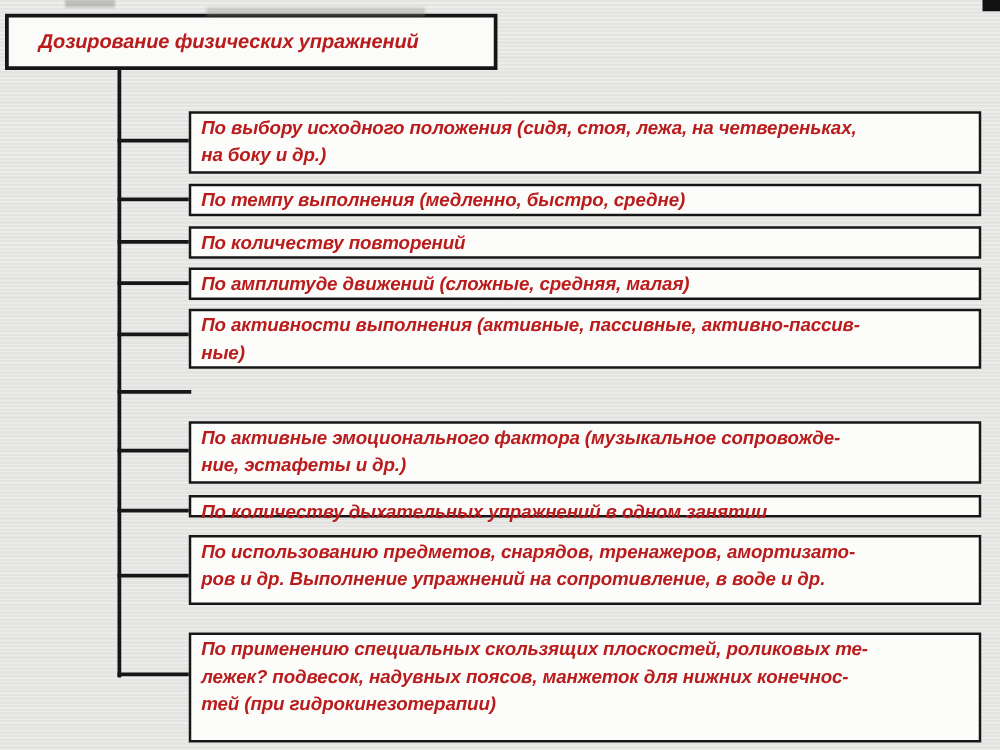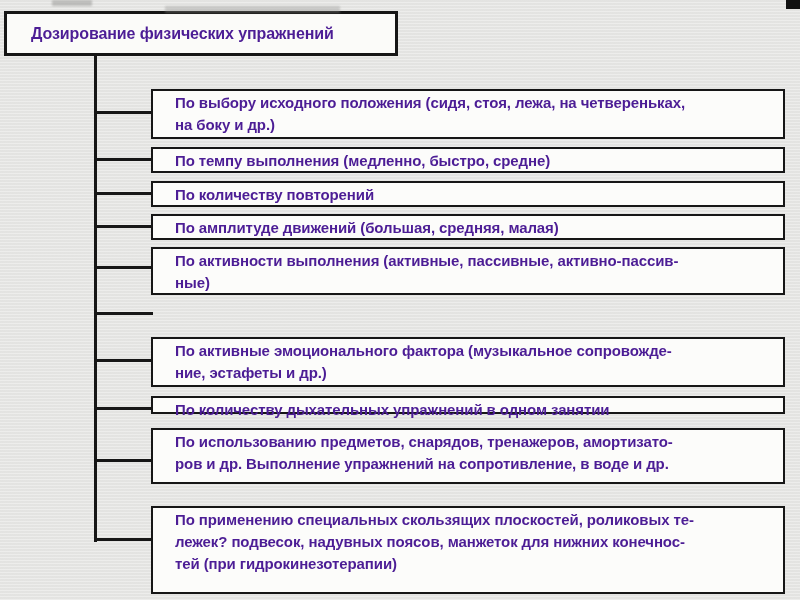--- a/index.html
+++ b/index.html
@@ -8,22 +8,23 @@
     background: #ffffff;
   }
   #slide {
     position: relative;
     width: 800px;
     height: 600px;
     background-color: #e7e7e5;
     background-image:
       repeating-linear-gradient(0deg, rgba(255,255,255,0.25) 0 1px, rgba(0,0,0,0.015) 1px 3px);
     font-family: "Liberation Sans", sans-serif;
-    color: #4c1d95;
+    color: #b91c1c;
     overflow: hidden;
+    font-style: italic;
   }
   
   .title-box {
     position: absolute;
     left: 4px;
     top: 11px;
     width: 394px;
     height: 45px;
     background: #fbfbf9;
     border: 3px solid #161616;
@@ -62,21 +63,21 @@
   .b9 { top: 459px; }
   .b10 { top: 538px; }
   
   .item {
     position: absolute;
     left: 151px;
     width: 634px;
     background: #fcfcfa;
     border: 2px solid #161616;
     box-sizing: border-box;
-    padding: 1px 12px 0 22px;
+    padding: 1px 12px 0 8px;
     font-size: 15px;
     font-weight: bold;
     line-height: 22px;
     letter-spacing: -0.1px;
     white-space: pre-line;
   }
   .i1  { top: 89px;  height: 50px; }
   .i2  { top: 147px; height: 26px; }
   .i3  { top: 181px; height: 26px; }
   .i4  { top: 214px; height: 26px; }
@@ -135,21 +136,21 @@
   <div class="branch b6"></div>
   <div class="branch b7"></div>
   <div class="branch b8"></div>
   <div class="branch b9"></div>
   <div class="branch b10"></div>
 
   <div class="item i1">По выбору исходного положения (сидя, стоя, лежа, на четвереньках,
 на боку и др.)</div>
   <div class="item i2">По темпу выполнения (медленно, быстро, средне)</div>
   <div class="item i3">По количеству повторений</div>
-  <div class="item i4">По амплитуде движений (большая, средняя, малая)</div>
+  <div class="item i4">По амплитуде движений (сложные, средняя, малая)</div>
   <div class="item i5">По активности выполнения (активные, пассивные, активно-пассив-
 ные)</div>
   <div class="item i7">По активные эмоционального фактора (музыкальное сопровожде-
 ние, эстафеты и др.)</div>
   <div class="item i8">По количеству дыхательных упражнений в одном занятии</div>
   <div class="item i9">По использованию предметов, снарядов, тренажеров, амортизато-
 ров и др. Выполнение упражнений на сопротивление, в воде и др.</div>
   <div class="item i10">По применению специальных скользящих плоскостей, роликовых те-
 лежек? подвесок, надувных поясов, манжеток для нижних конечнос-
 тей (при гидрокинезотерапии)</div>

